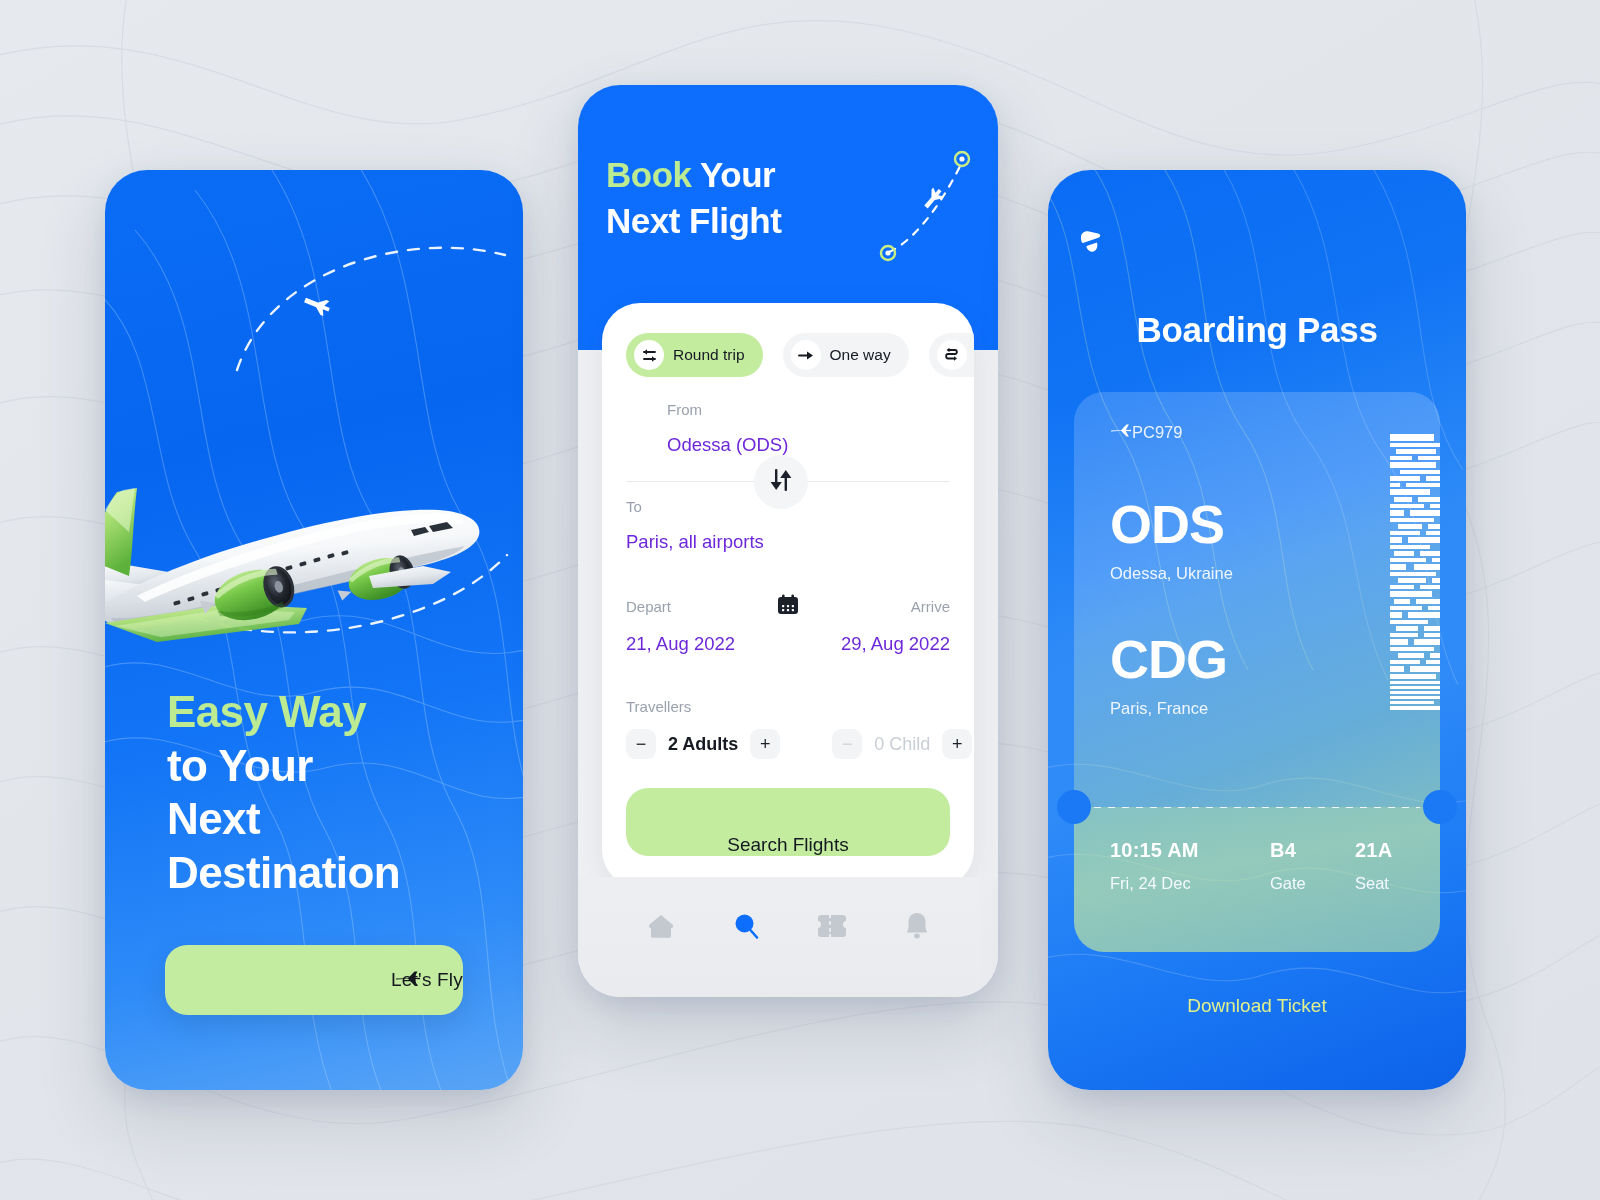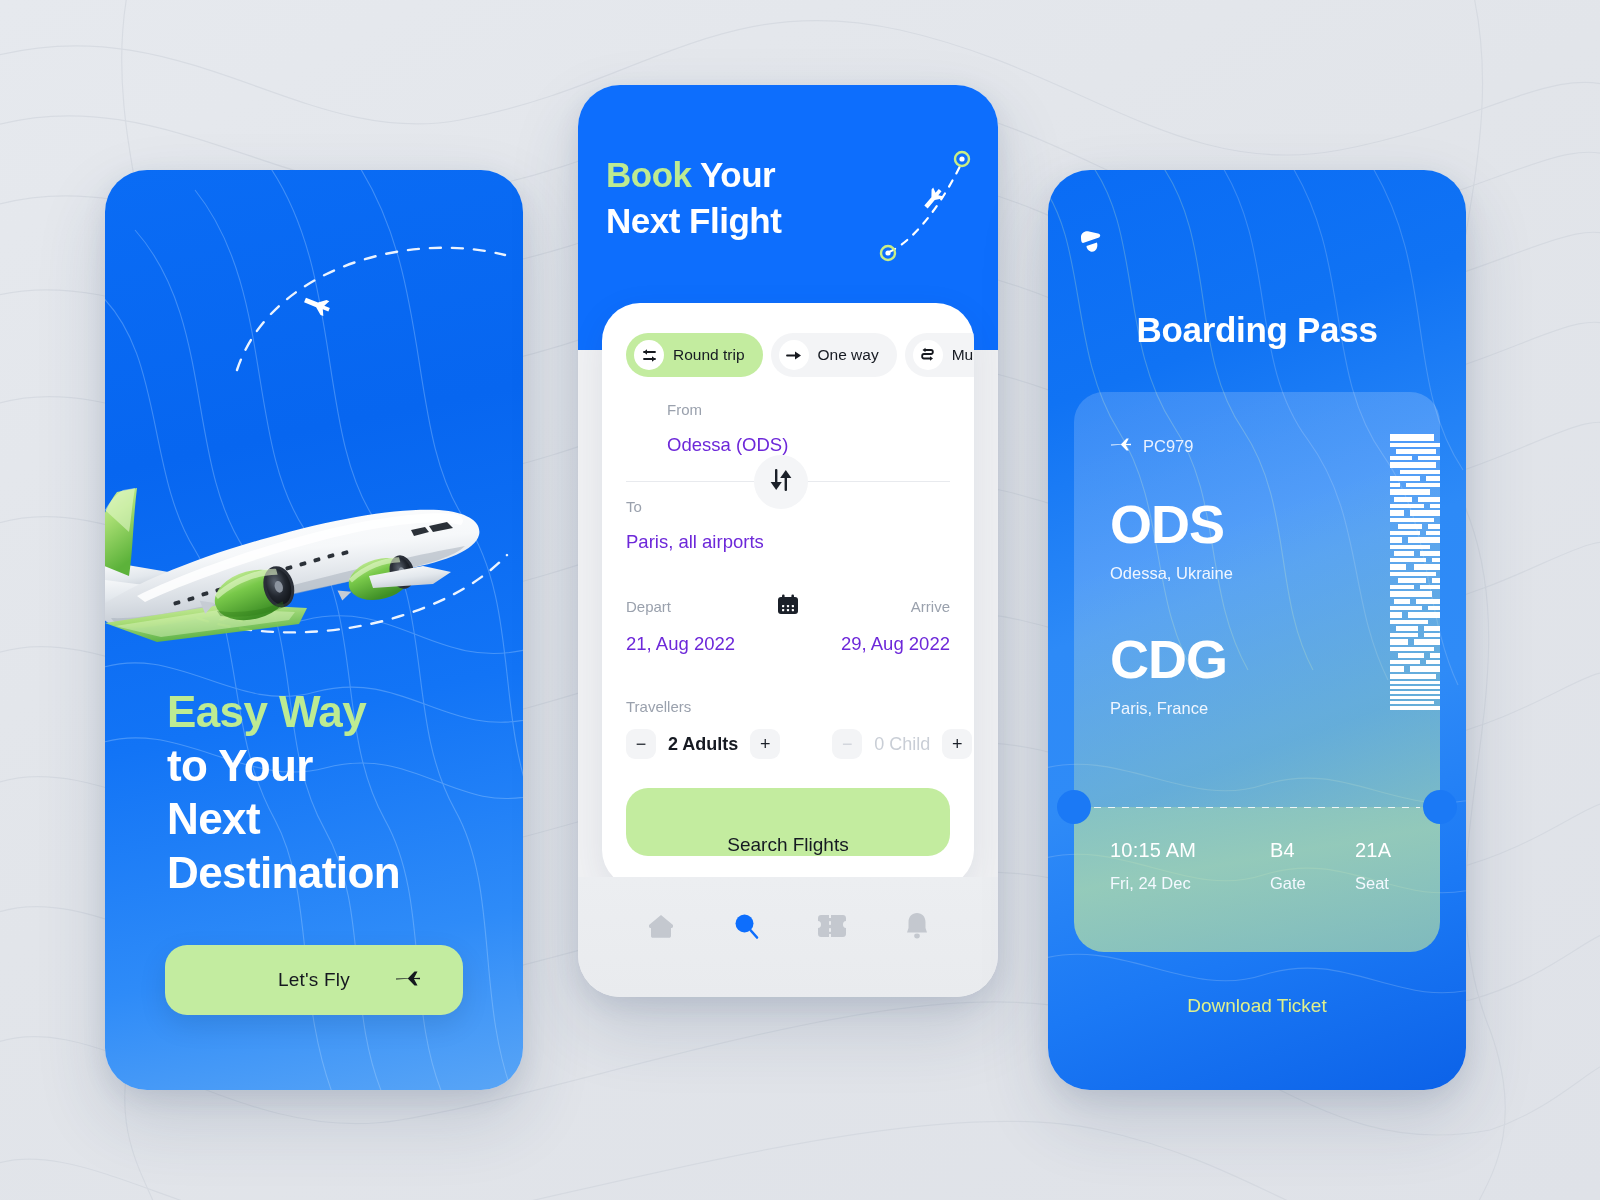--- a/index.html
+++ b/index.html
@@ -37,21 +37,21 @@
   }
   #onb-copy {
     position:absolute; left:62px; top:515px; width:330px;
     font-weight:bold; font-size:44px; line-height:1.22;
     letter-spacing:-0.6px; color:#ffffff;
   }
   #onb-copy .accent { color:#bdeb92; }
   #lets-fly-btn {
     position:absolute; left:60px; top:775px; width:298px; height:70px;
     background:#c3ecA0; border-radius:22px;
-    display:flex; align-items:center; justify-content:center;
+    display:flex; align-items:center; justify-content:flex-end;
     box-shadow:0 10px 28px rgba(0,0,0,.10);
   }
   #lets-fly-btn .lbl { font-size:19px; color:#15181f; font-weight:500; letter-spacing:.2px; }
   #lets-fly-btn .ic { position:absolute; right:42px; top:50%; transform:translateY(-50%); }
 
   
   #phone-booking {
     left:578px; top:85px; width:420px; height:912px;
     background:#f0f1f3;
   }
@@ -65,21 +65,21 @@
     color:#ffffff; letter-spacing:-0.5px;
   }
   #bk-title .accent { color:#bdeb92; }
   #bk-route { position:absolute; right:12px; top:50px; width:120px; height:135px; }
   #bk-card {
     position:absolute; left:24px; top:218px; width:372px; height:585px;
     background:#ffffff; border-radius:38px;
     box-shadow:0 10px 34px rgba(40,60,100,.09);
     overflow:hidden;
   }
-  .tabs-row { position:absolute; left:24px; top:30px; display:flex; gap:8px; }
+  .tabs-row { position:absolute; left:24px; top:30px; display:flex; gap:20px; }
   .trip-tab {
     display:flex; align-items:center; gap:9px;
     height:44px; padding:0 18px 0 8px;
     border-radius:22px; background:#f3f4f6;
     white-space:nowrap;
   }
   .trip-tab.active { background:#c3ec9f; }
   .trip-tab .tab-ic {
     width:30px; height:30px; border-radius:50%;
     background:#ffffff; display:flex; align-items:center; justify-content:center;
@@ -150,22 +150,22 @@
   #bp-ticket-top {
     position:relative; width:366px; height:415px;
     background:linear-gradient(160deg,
       rgba(255,255,255,.16) 0%,
       rgba(255,255,255,.20) 35%,
       rgba(190,230,170,.38) 78%,
       rgba(196,235,160,.55) 100%);
     border-radius:30px 30px 0 0;
   }
   #bp-flight {
-    position:absolute; left:36px; top:42px;
-    display:flex; align-items:center; gap:11px;
+    position:absolute; left:36px; top:28px;
+    display:flex; align-items:center; 
     color:#eaf2ff; font-size:16.5px;
   }
   .bp-code {
     position:absolute; left:36px;
     font-weight:bold; font-size:54px; color:#ffffff; letter-spacing:-1px; line-height:1;
   }
   .bp-city { position:absolute; left:36px; font-size:16.5px; color:#f0f6ff; }
   #bp-code-1 { top:105px; }
   #bp-city-1 { top:172px; }
   #bp-code-2 { top:240px; }
@@ -186,21 +186,21 @@
   .notch {
     position:absolute; top:-17px; width:34px; height:34px; border-radius:50%;
     background:#1b79f5;
   }
   #notch-l { left:-17px; }
   #notch-r { right:-17px; }
   #bp-meta {
     position:absolute; left:36px; top:32px; width:300px;
     display:flex; gap:0;
   }
-  .bp-meta-col .mv { font-size:20px; font-weight:normal; color:#ffffff; letter-spacing:.2px; }
+  .bp-meta-col .mv { font-size:20px; font-weight:bold; color:#ffffff; letter-spacing:.2px; }
   .bp-meta-col .ml { font-size:16.5px; color:#f4f9ff; margin-top:12px; font-weight:400; }
   #mc-1 { width:160px; }
   #mc-2 { width:85px; }
   #download-ticket {
     position:absolute; left:0; top:825px; width:418px; text-align:center;
     font-size:19px; color:#dff08c; font-weight:500;
   }
 </style>
 </head>
 <body>

